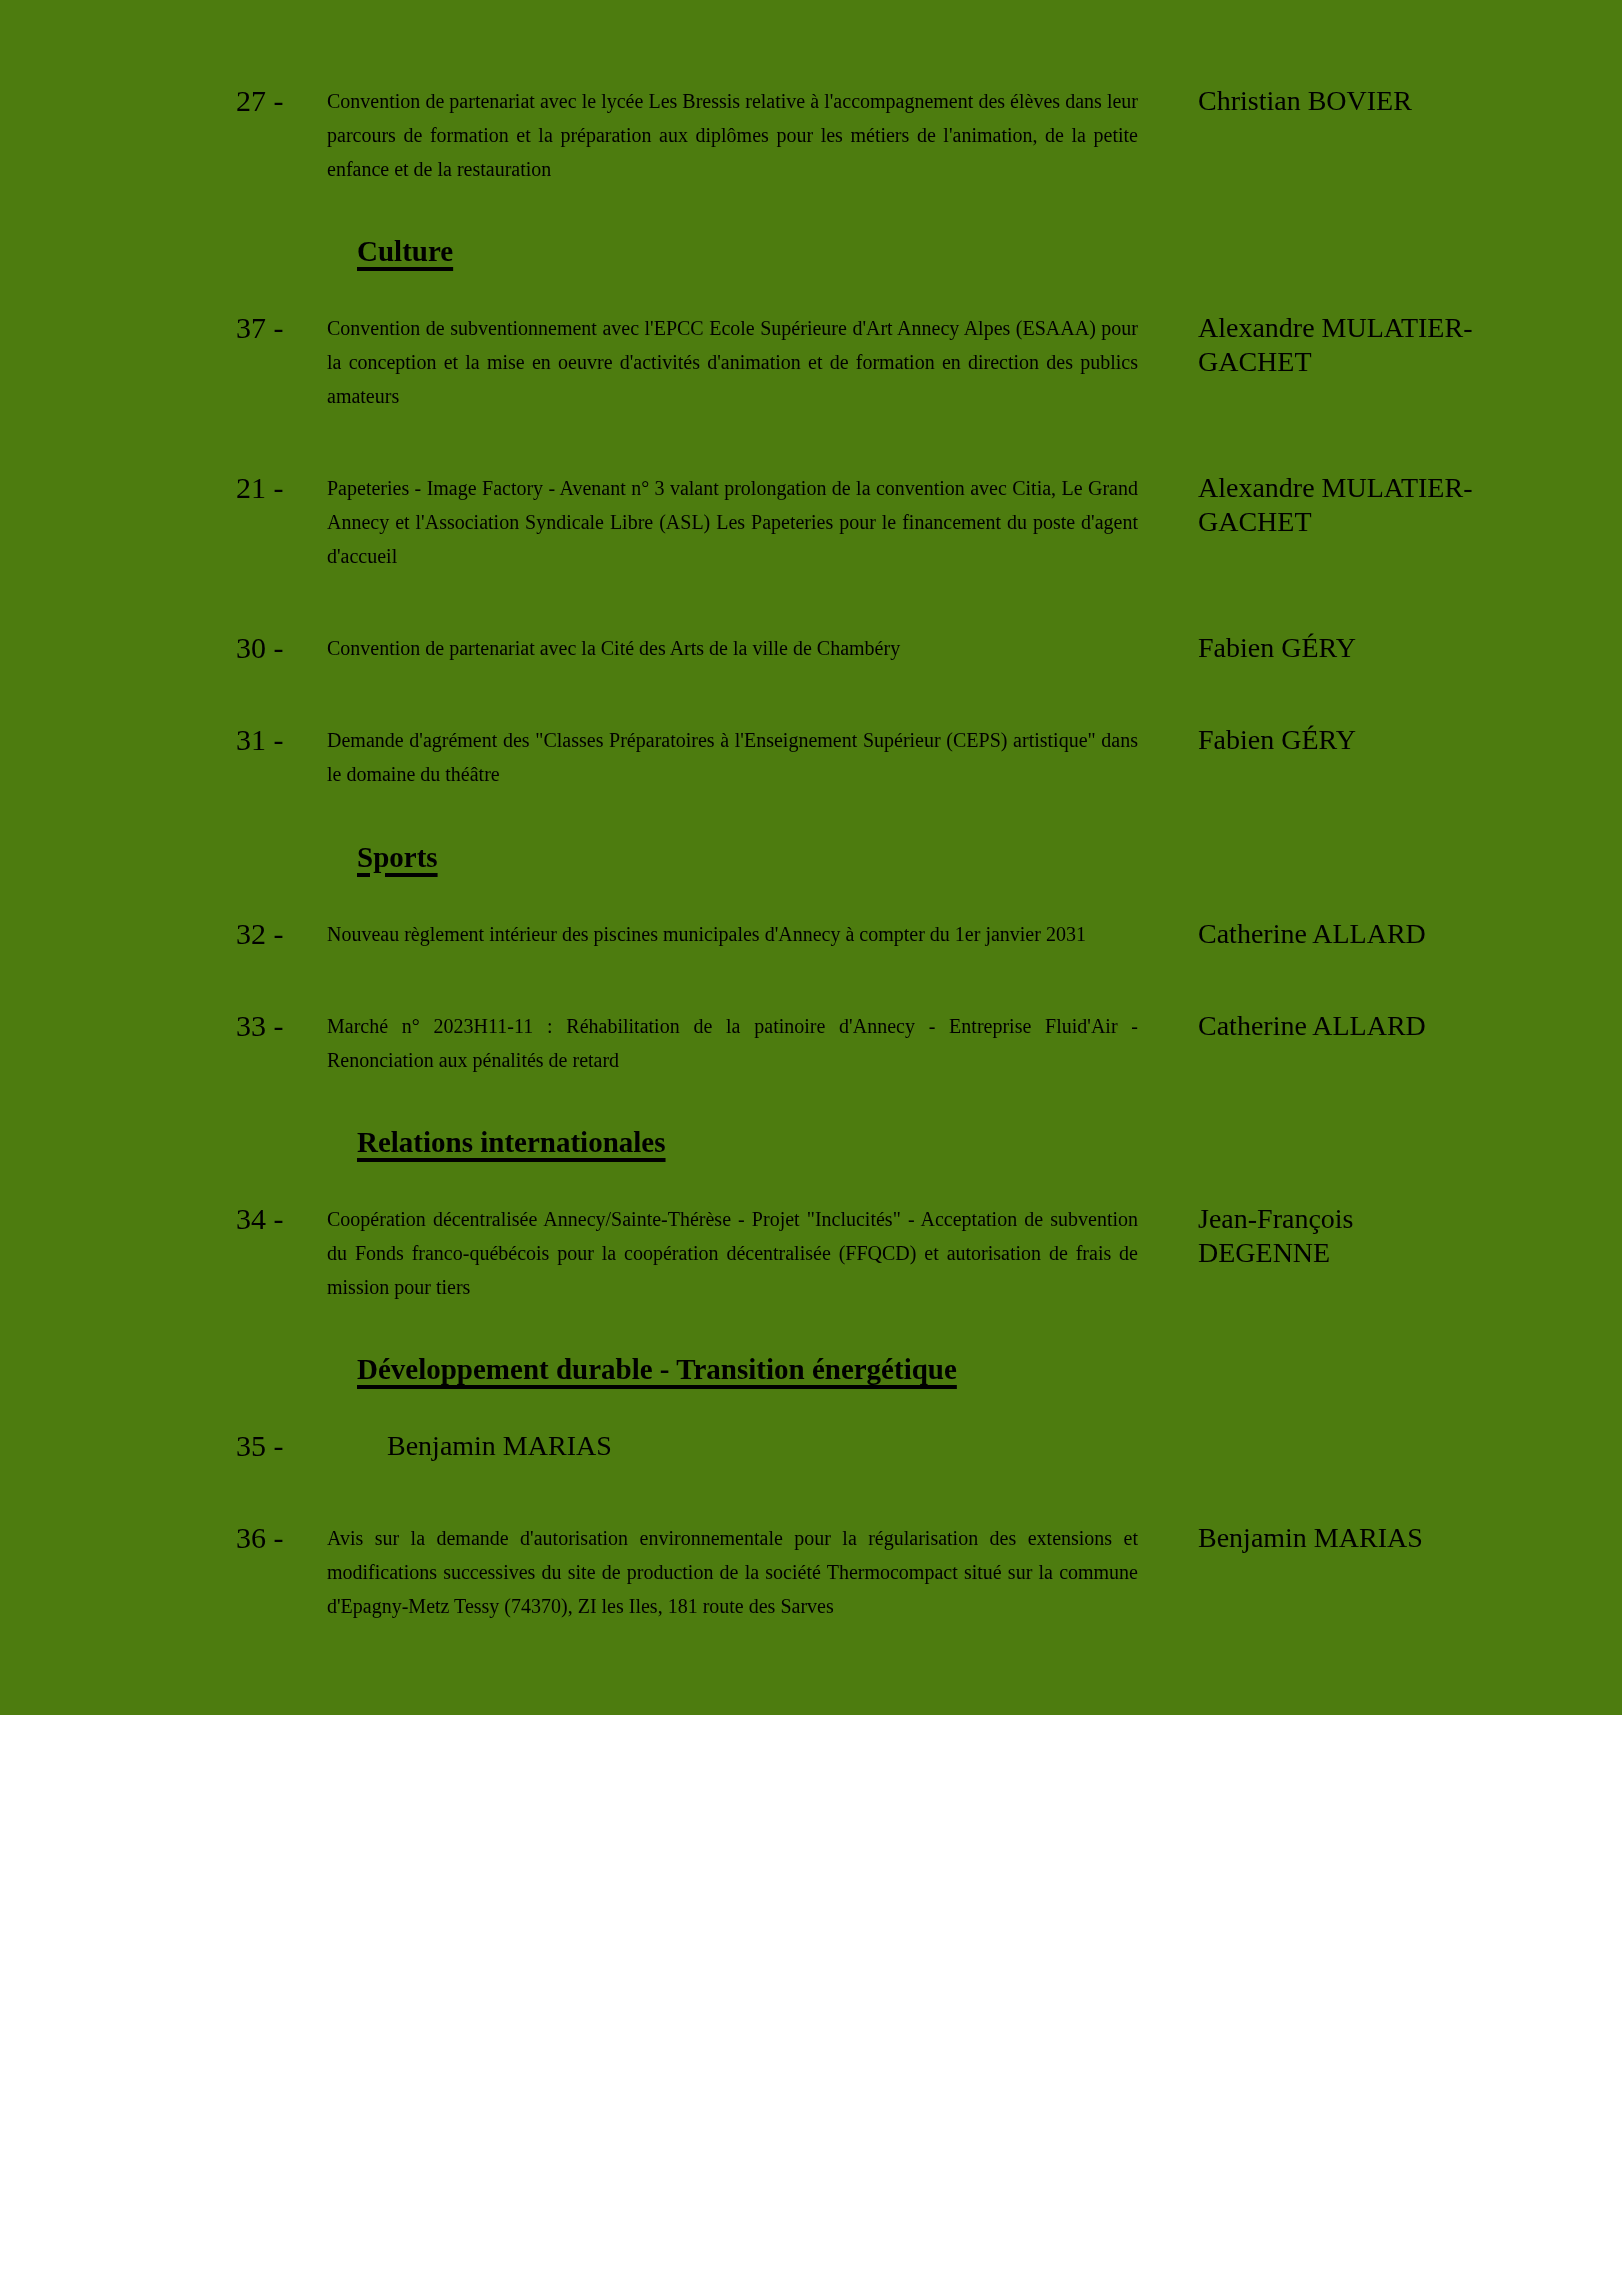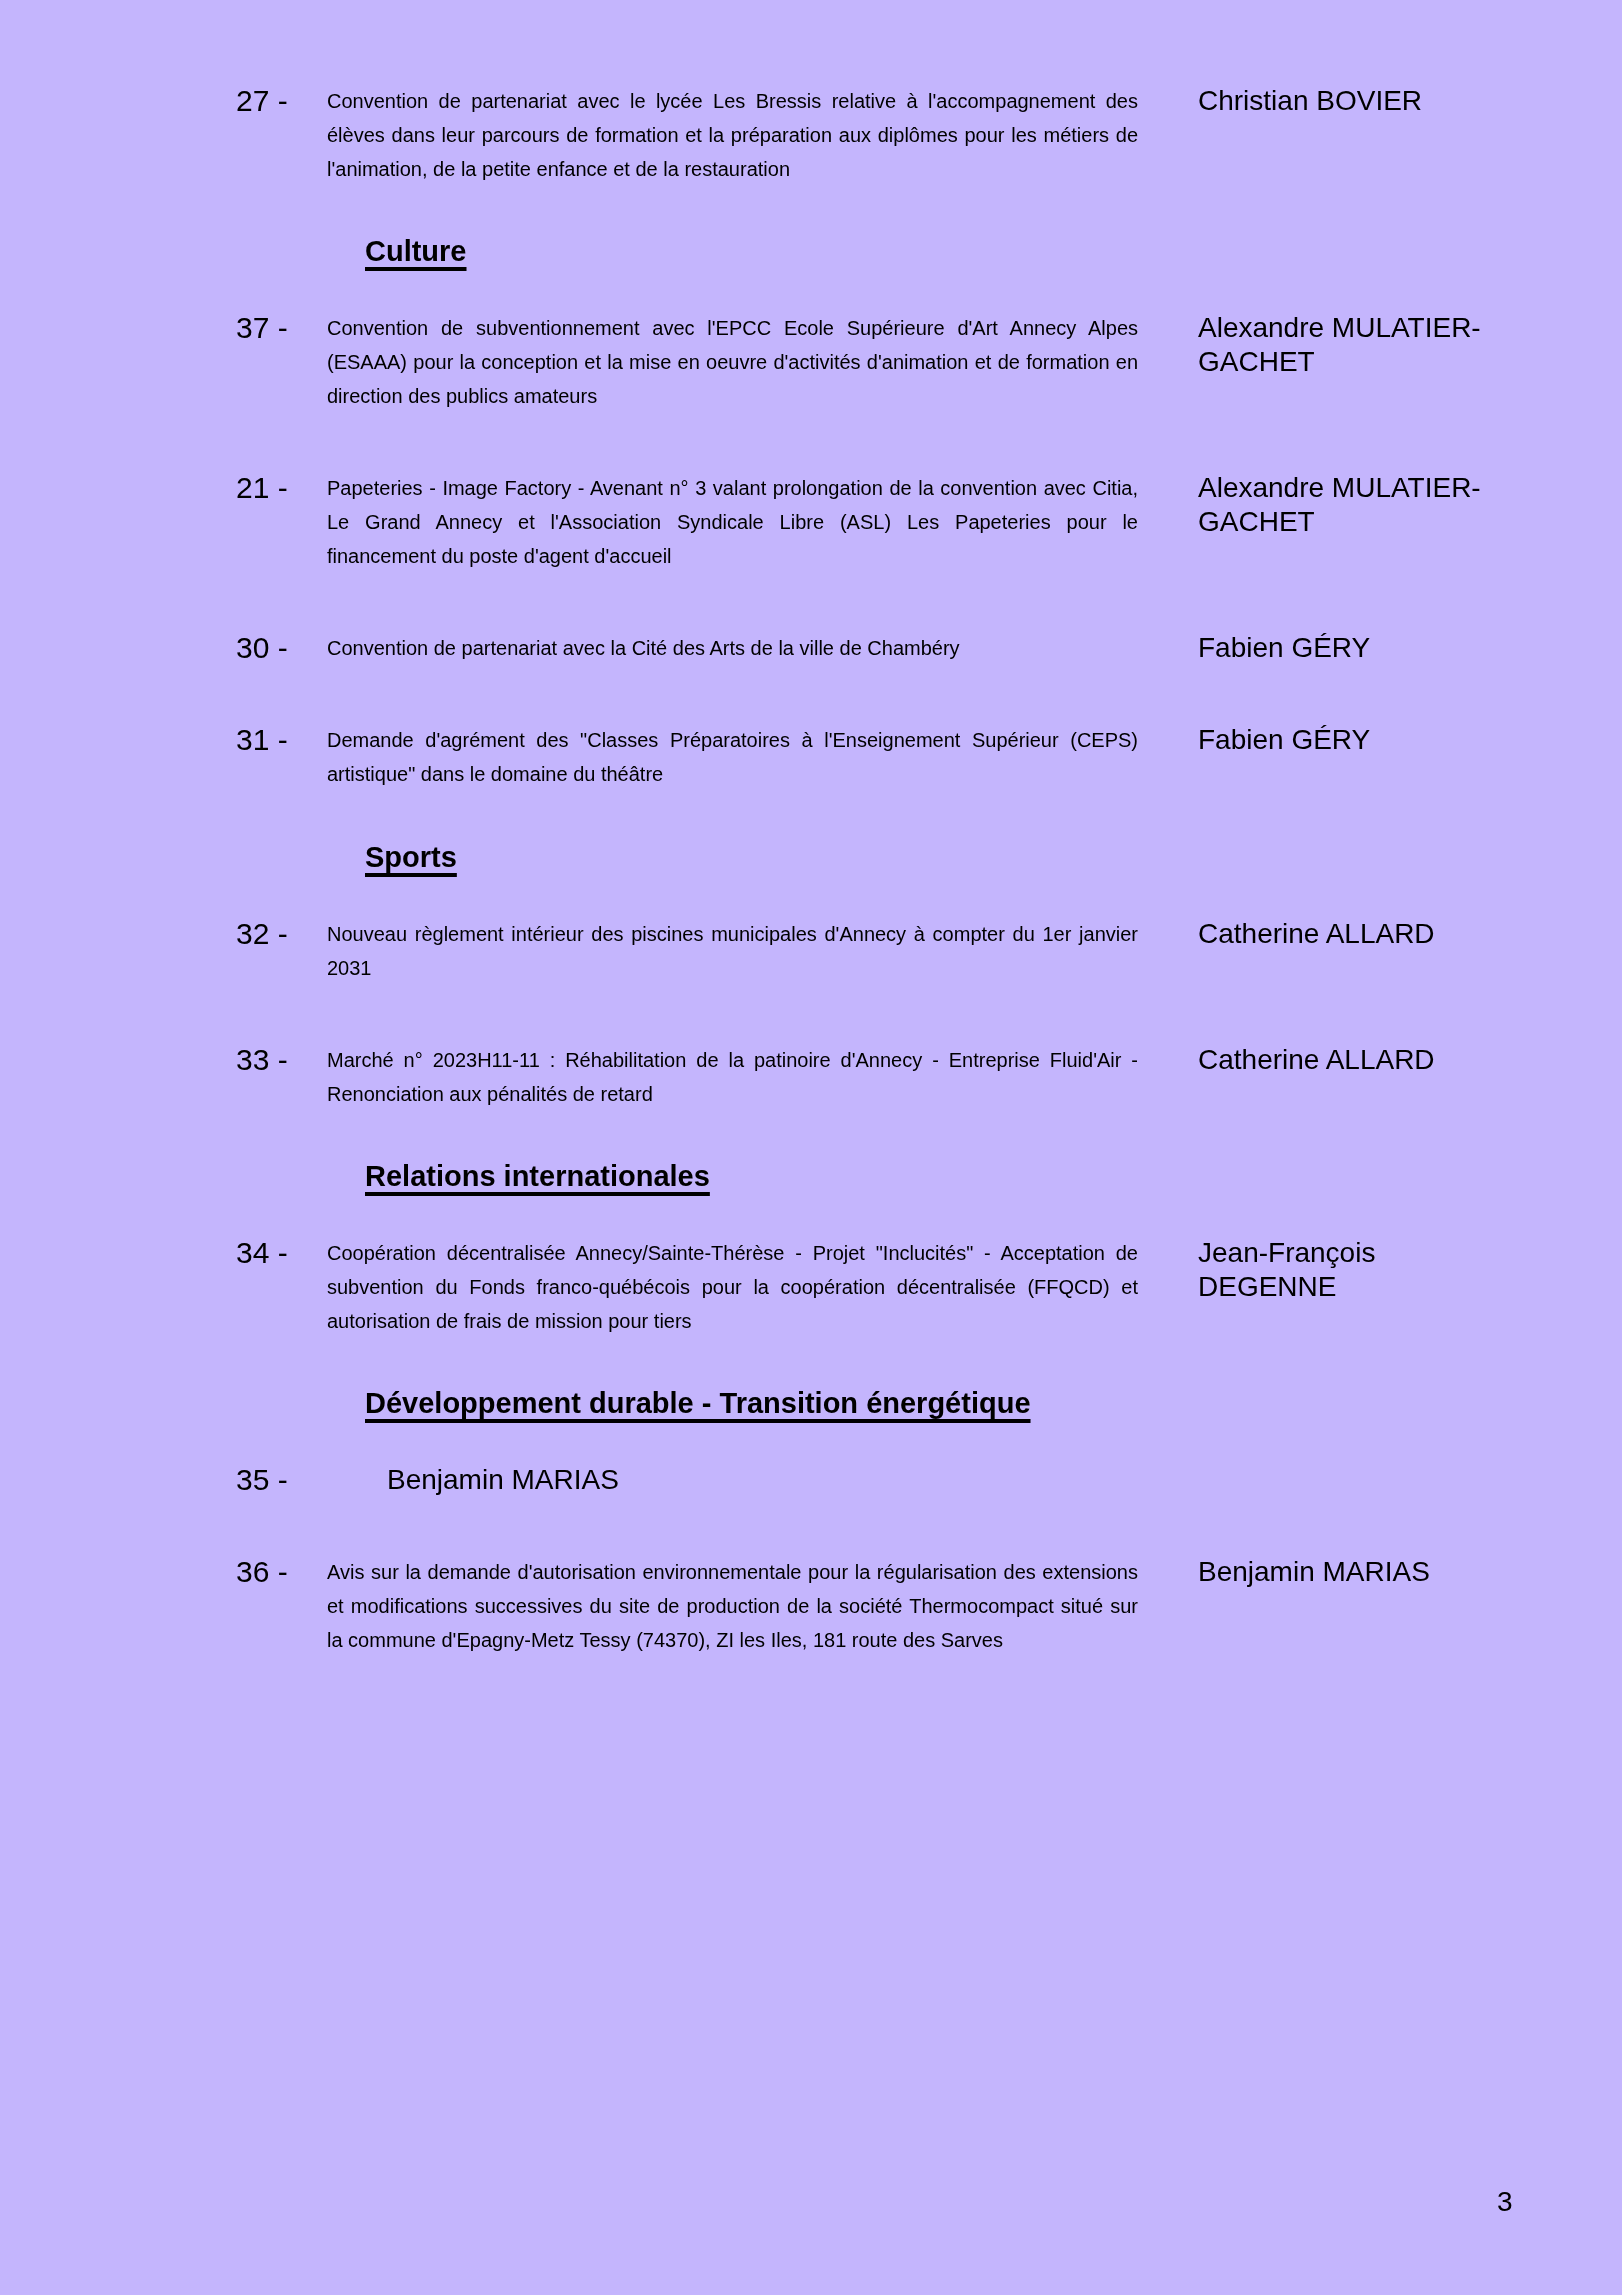--- a/index.html
+++ b/index.html
@@ -4,24 +4,24 @@
 <title>Ordre du jour - page 3</title>
 <style>
   html, body {
     margin: 0;
     padding: 0;
     background: #ffffff;
   }
   .page {
     position: relative;
     width: 1623px;
-    height: 2295px;
-    background: #c4b5fd;
+    height: 1715px;
+    background: #4d7c0f;
     color: #000000;
-    font-family: Liberation Sans, sans-serif;
+    font-family: Liberation Serif, serif;
     overflow: hidden;
   }
   .content {
     position: absolute;
     left: 236px;
     top: 84px;
     width: 1254px;
   }
   .item {
     display: grid;
@@ -44,21 +44,21 @@
     padding-left: 60px;
   }
   .section {
     margin: -9.7px 0 43px 113px;
   }
   .section-heading {
     display: inline;
     font-size: 29px;
     line-height: 34px;
     font-weight: bold;
-    margin: 16px;
+    margin: 8px;
     text-decoration: underline;
     text-decoration-thickness: 4px;
     text-underline-offset: 5.7px;
   }
   .page-number {
     position: absolute;
     left: 1497px;
     top: 2186px;
     font-size: 28px;
     line-height: 31px;

